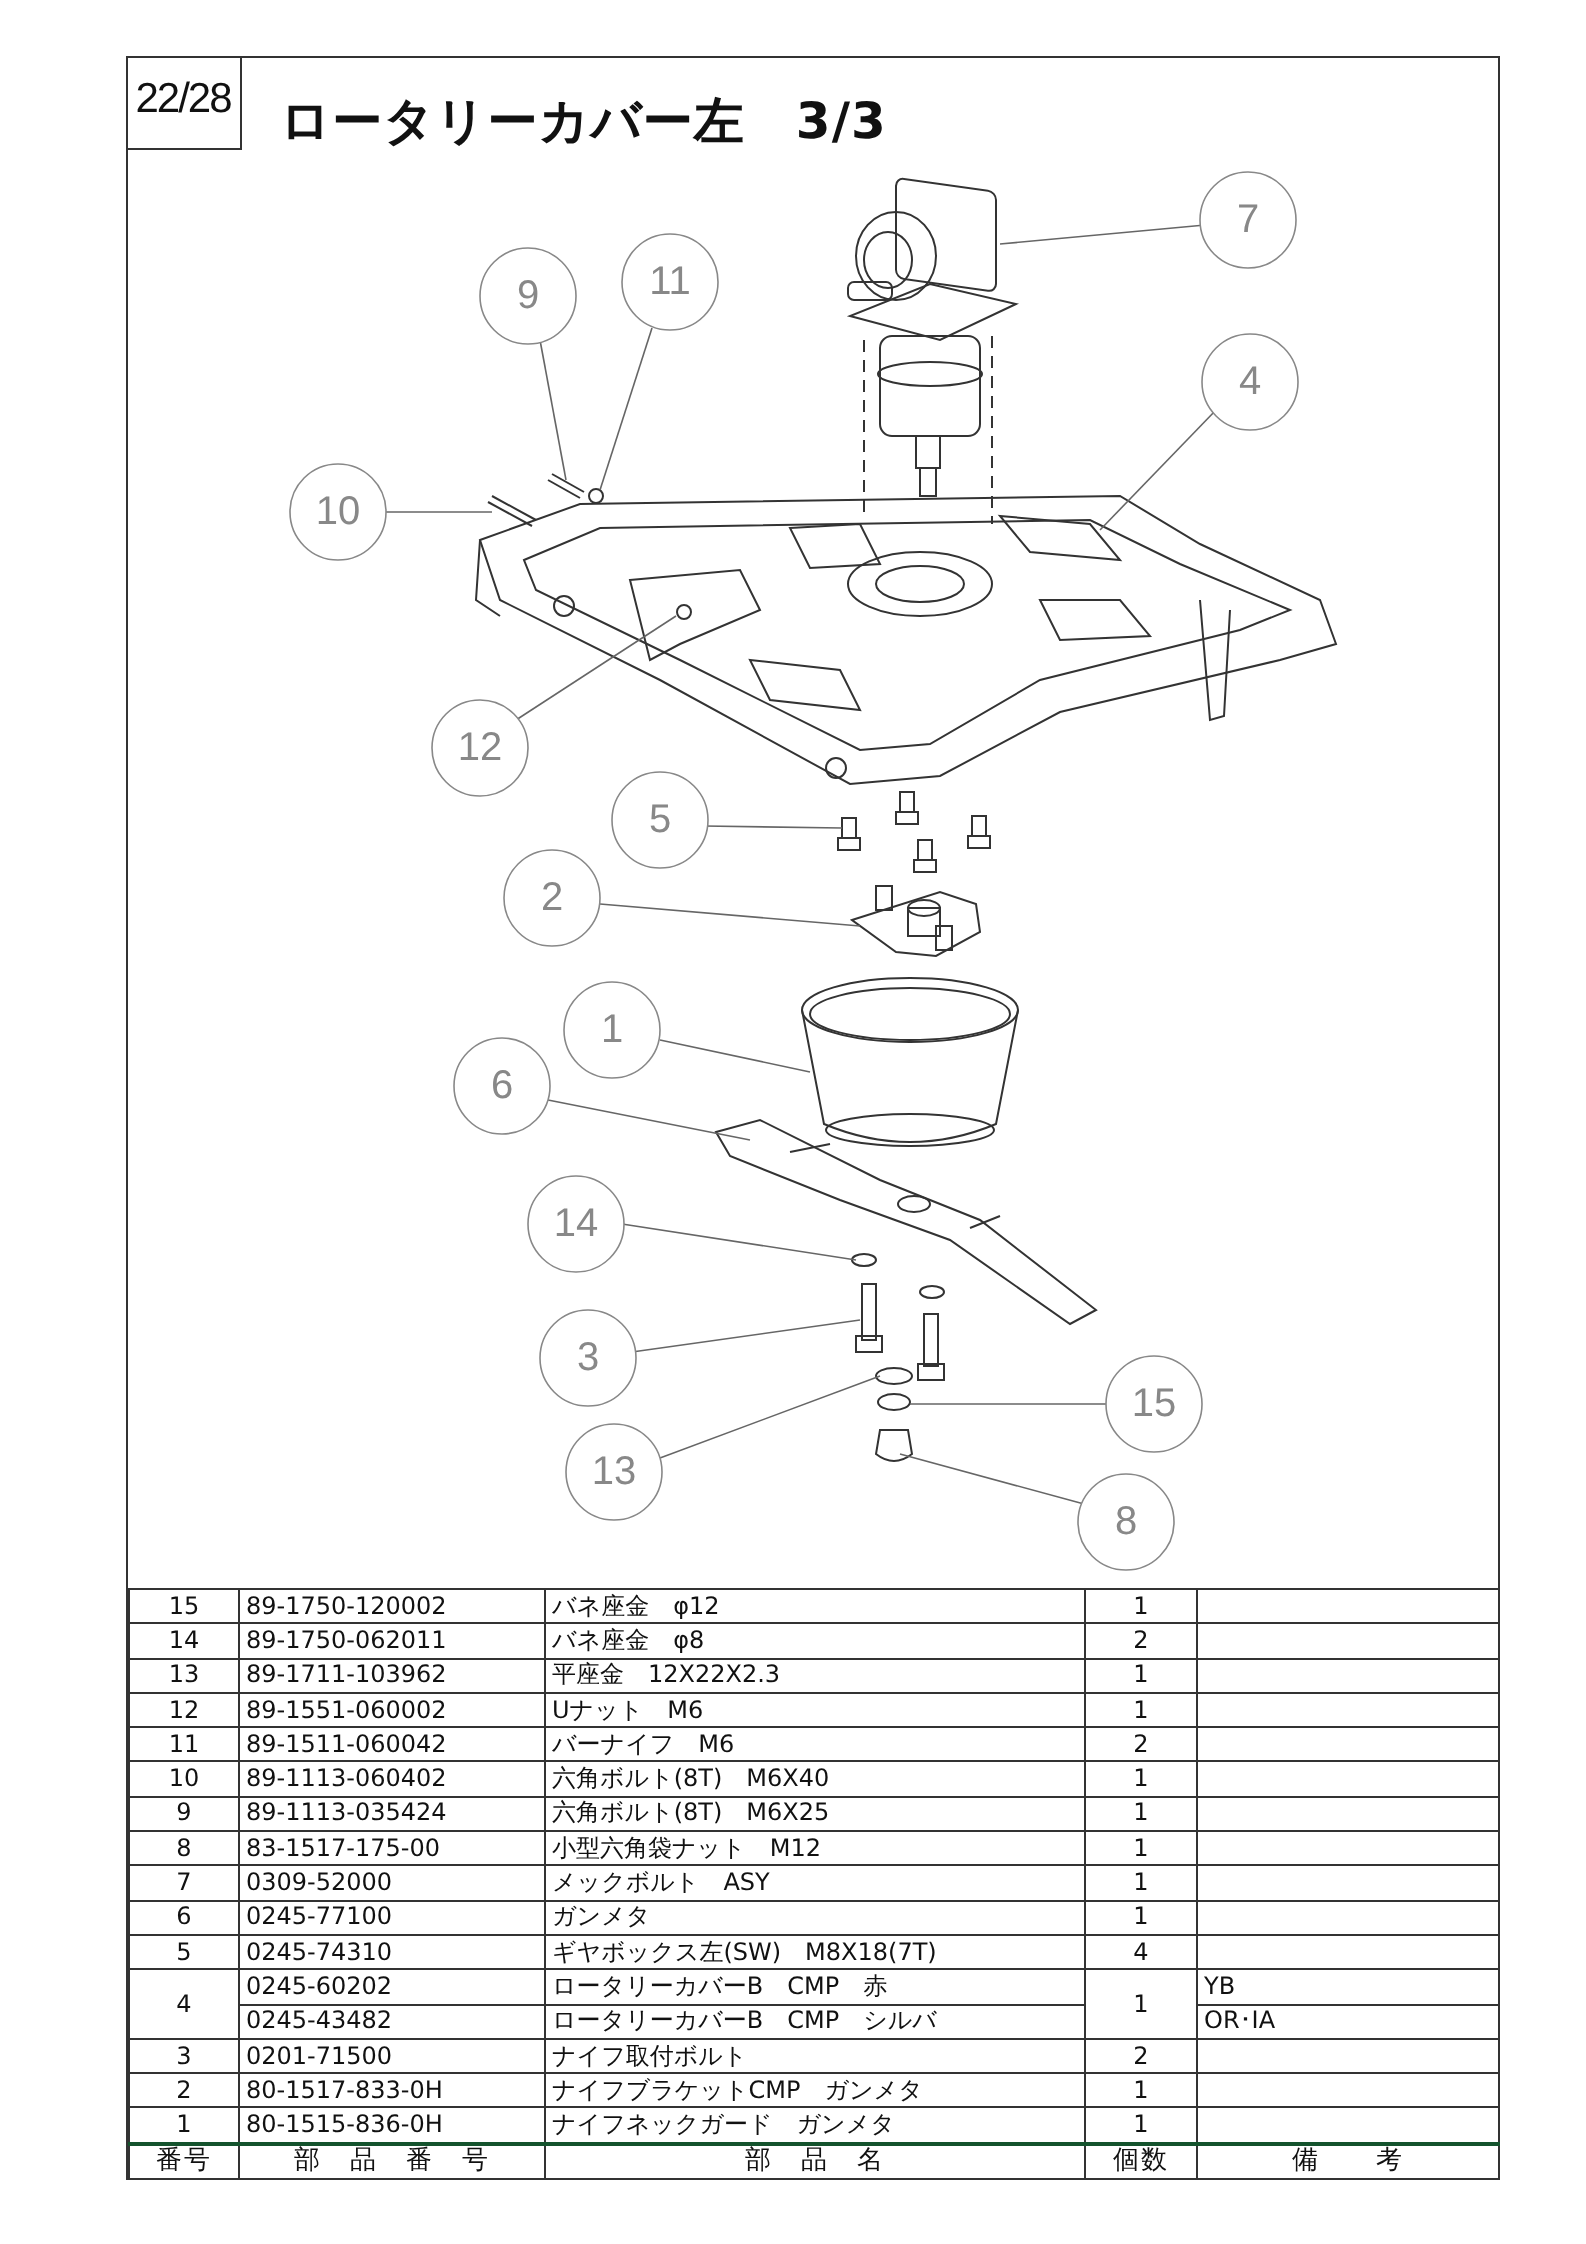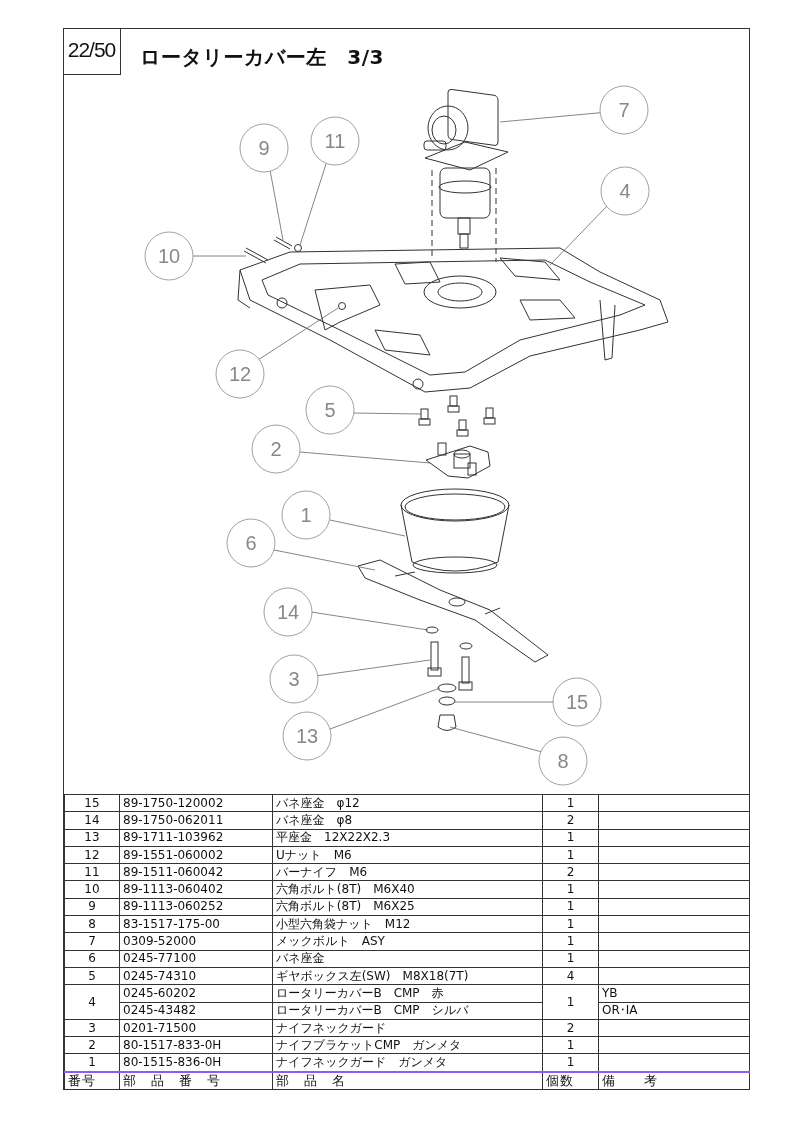--- a/index.html
+++ b/index.html
@@ -1,33 +1,33 @@
 <!DOCTYPE html>
 <html><head>
 <meta charset="utf-8">
 <style>
   html, body { margin: 0; padding: 0; background: #ffffff; }
   body { width: 793px; height: 1122px; position: relative; font-family: "DejaVu Sans", "Liberation Sans", sans-serif; color: #111; overflow: hidden; }
   .frame { position: absolute; left: 63px; top: 28px; width: 687px; height: 1062px; border: 1.5px solid #333; box-sizing: border-box; }
   .page-no { position: absolute; left: 63px; top: 28px; width: 58px; height: 47px; border-right: 1.5px solid #333; border-bottom: 1.5px solid #333; box-sizing: border-box; font-family: "Liberation Sans Narrow", "Liberation Sans", sans-serif; font-size: 21px; line-height: 44px; text-align: center; letter-spacing: -1px; transform-origin: left; }
-  .title { position: absolute; left: 140px; top: 44px; font-size: 20px; font-weight: bold; letter-spacing: 0.5px; white-space: pre; }
+  .title { position: absolute; left: 140px; top: 44px; font-size: 25px; font-weight: bold; letter-spacing: 0.5px; white-space: pre; }
   .diagram { position: absolute; left: 64px; top: 76px; width: 685px; height: 716px; }
   .diagram svg { width: 100%; height: 100%; }
   .callout-text { font-family: "Liberation Sans", sans-serif; font-size: 20px; fill: #888; font-weight: 300; }
   table.parts { position: absolute; left: 64px; top: 794px; width: 685px; border-collapse: collapse; font-size: 12px; table-layout: fixed; }
   table.parts td { border: 1px solid #333; height: 16.3px; padding: 0 3px; line-height: 15px; white-space: nowrap; overflow: hidden; }
   table.parts td.c { text-align: center; }
-  table.parts tr.head td { font-size: 13px; border-top: 2px solid #8b5cf6; letter-spacing: 1px; margin-top: 20px; }
+  table.parts tr.head td { text-align: center; font-size: 13px; border-top: 2px solid #14532d; letter-spacing: 1px; margin-top: 20px; }
   table.parts tr:first-child td { border-top: 1.5px solid #333; }
 </style>
 </head>
 <body>
 
 <div class="frame"></div>
-<div class="page-no">22/50</div>
+<div class="page-no">22/28</div>
 <div class="title">ロータリーカバー左　3/3</div>
 
 <div class="diagram">
   <svg viewBox="64 76 685 716" xmlns="http://www.w3.org/2000/svg" fill="none" stroke="#444" stroke-width="1">
 
     <g stroke="#333">
       <rect x="448" y="92" width="50" height="50" rx="4" transform="skewY(8)" transform-origin="470 110"></rect>
       <ellipse cx="448" cy="128" rx="20" ry="22"></ellipse>
       <ellipse cx="444" cy="130" rx="12" ry="14"></ellipse>
       <rect x="424" y="141" width="22" height="9" rx="3"></rect>
@@ -211,21 +211,21 @@
     </tr>
     <tr>
       <td class="c">10</td>
       <td>89-1113-060402</td>
       <td>六角ボルト(8T)　M6X40</td>
       <td class="c">1</td>
       <td></td>
     </tr>
     <tr>
       <td class="c">9</td>
-      <td>89-1113-060252</td>
+      <td>89-1113-035424</td>
       <td>六角ボルト(8T)　M6X25</td>
       <td class="c">1</td>
       <td></td>
     </tr>
     <tr>
       <td class="c">8</td>
       <td>83-1517-175-00</td>
       <td>小型六角袋ナット　M12</td>
       <td class="c">1</td>
       <td></td>
@@ -233,21 +233,21 @@
     <tr>
       <td class="c">7</td>
       <td>0309-52000</td>
       <td>メックボルト　ASY</td>
       <td class="c">1</td>
       <td></td>
     </tr>
     <tr>
       <td class="c">6</td>
       <td>0245-77100</td>
-      <td>バネ座金</td>
+      <td>ガンメタ</td>
       <td class="c">1</td>
       <td></td>
     </tr>
     <tr>
       <td class="c">5</td>
       <td>0245-74310</td>
       <td>ギヤボックス左(SW)　M8X18(7T)</td>
       <td class="c">4</td>
       <td></td>
     </tr>
@@ -259,21 +259,21 @@
       <td>YB</td>
     </tr>
     <tr>
       <td>0245-43482</td>
       <td>ロータリーカバーB　CMP　シルバ</td>
       <td>OR･IA</td>
     </tr>
     <tr>
       <td class="c">3</td>
       <td>0201-71500</td>
-      <td>ナイフネックガード</td>
+      <td>ナイフ取付ボルト</td>
       <td class="c">2</td>
       <td></td>
     </tr>
     <tr>
       <td class="c">2</td>
       <td>80-1517-833-0H</td>
       <td>ナイフブラケットCMP　ガンメタ</td>
       <td class="c">1</td>
       <td></td>
     </tr>

